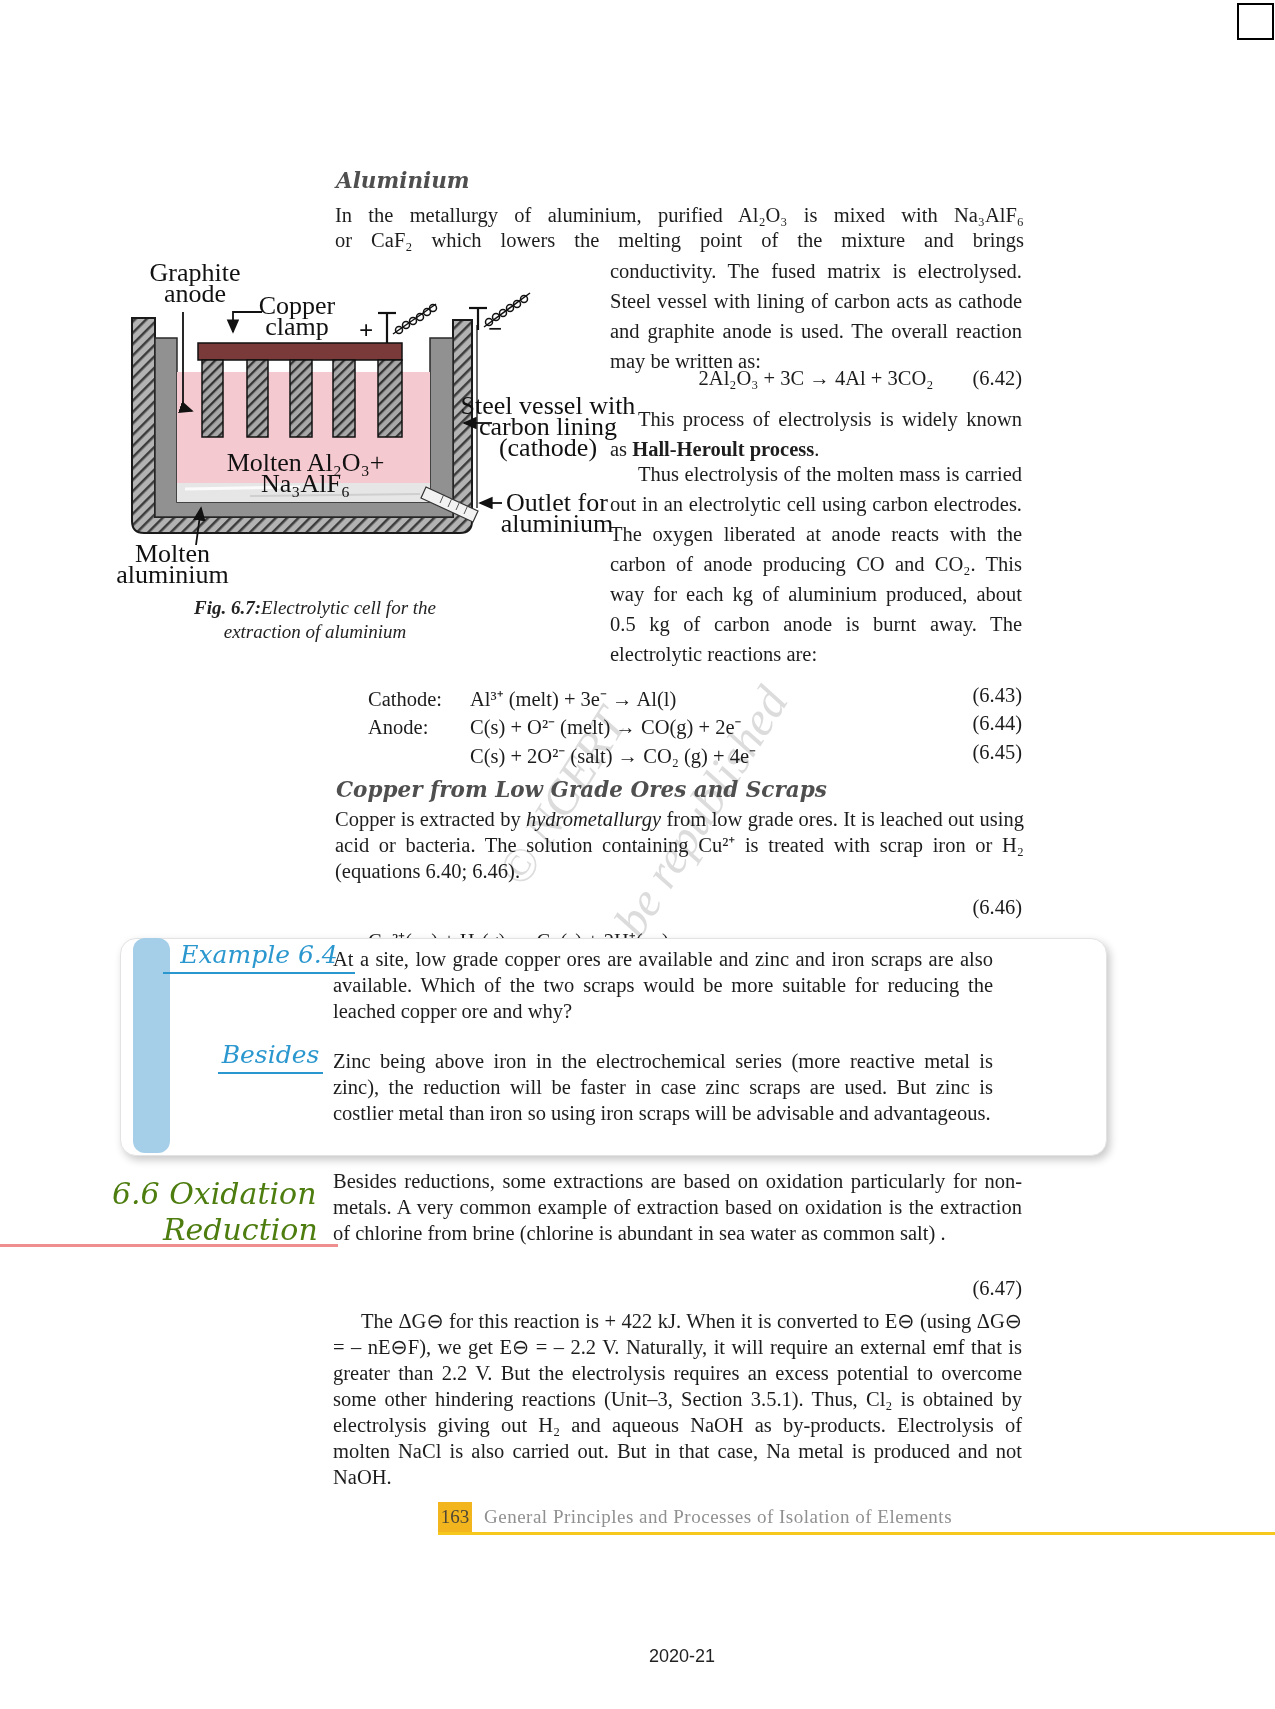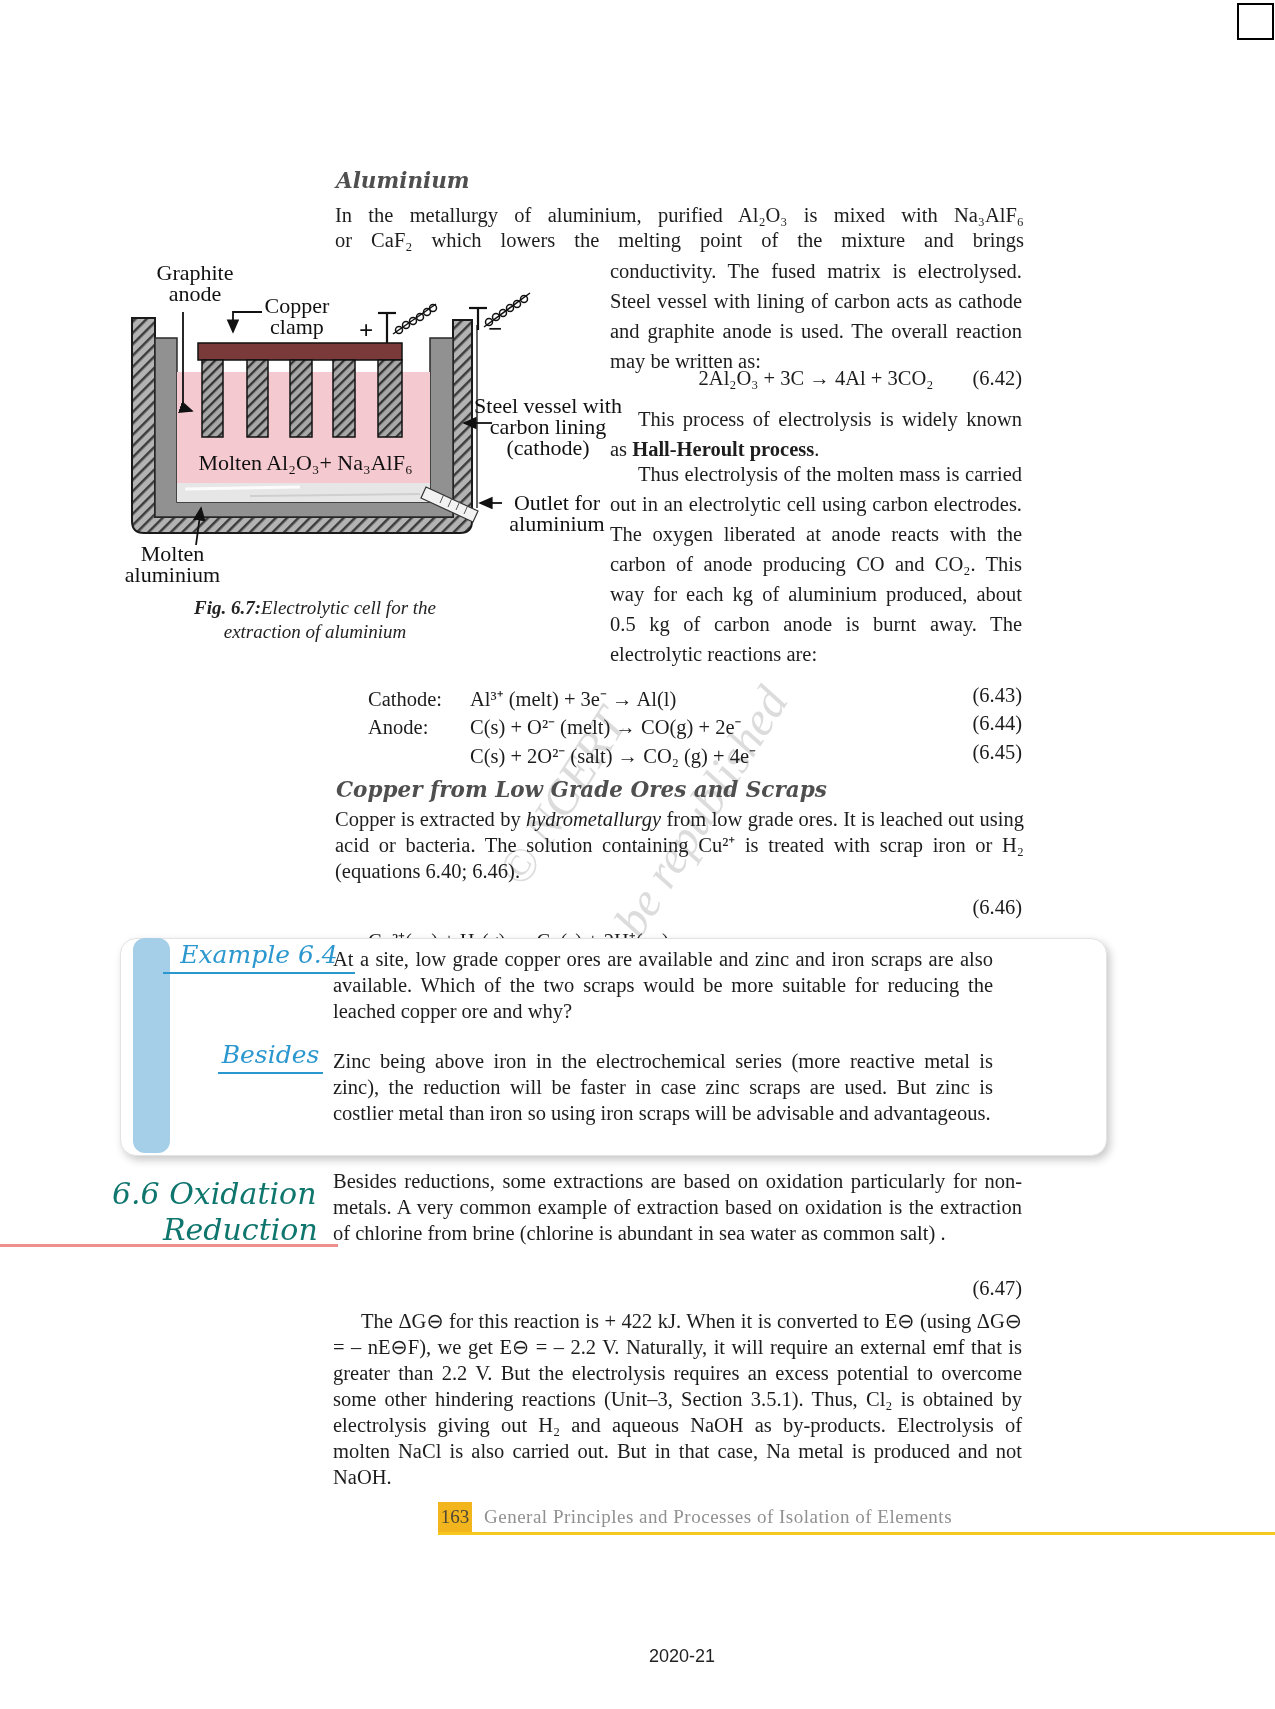--- a/index.html
+++ b/index.html
@@ -10,32 +10,32 @@
   .rcol{line-height:30px;}
   .just{text-align:justify;}
   .fline{text-align:justify;text-align-last:justify;}
   .ind{text-indent:28px;}
   .pre{white-space:pre-line;}
   .subhead{font-family:"DejaVu Serif",serif;font-style:italic;font-weight:bold;
            font-size:21.5px;color:#4f4f4f;}
   .eq{font-size:20.5px;}
   .eqnum{width:70px;text-align:right;font-size:20.5px;}
   .eqlabel{display:inline-block;width:102px;}
-  .figlabel{font-size:22px;line-height:21px;text-align:center;color:#111;}
+  .figlabel{font-size:26px;line-height:21px;text-align:center;color:#111;}
   .terminal-sign{font-size:25px;font-weight:bold;color:#111;}
   .caption{font-size:19px;line-height:24px;text-align:center;font-style:italic;color:#222;}
   .cap-label{font-weight:bold;}
   .script-blue{font-family:"DejaVu Serif",serif;font-style:italic;font-size:25px;
                color:#2b97cf;text-align:center;}
   .underlined{border-bottom:2px solid #2b97cf;padding-bottom:3px;}
   .card{background:#fff;border:1px solid #e3e3e3;border-radius:16px;
         box-shadow:3px 4px 9px rgba(0,0,0,0.22);}
   .bluebar{background:#a5cfe9;border-radius:12px;}
   .section-script{font-family:"DejaVu Serif",serif;font-style:italic;font-size:30px;
-                  color:#0f766e;text-align:right;}
+                  color:#4d7c0f;text-align:right;}
   .redline{background:#ef8e8e;height:3px;}
   .watermark{transform:rotate(-58deg);color:rgba(155,155,155,0.35);
              font-size:48px;font-style:italic;text-align:center;
              display:flex;flex-direction:column;gap:70px;align-items:center;justify-content:center;}
   .footer-box{background:#f2b51d;color:#4d4636;font-size:19px;text-align:center;line-height:30px;}
   .footer-title{font-size:19px;color:#909090;letter-spacing:0.5px;}
   .footer-line{background:#f6c81e;height:3px;}
   .year{font-family:"Liberation Sans",sans-serif;font-size:18px;color:#222;text-align:center;}
   .corner-box{width:33px;height:33px;border:2.5px solid #000;background:#fff;}
 </style>

